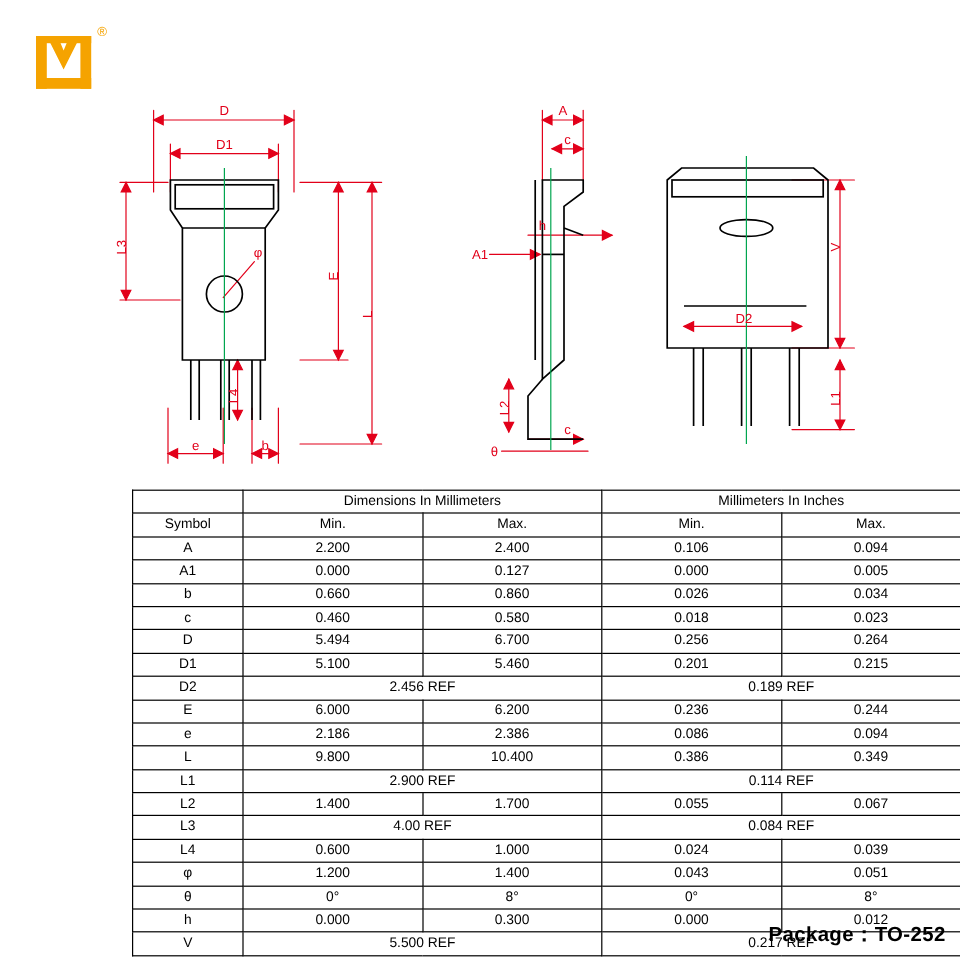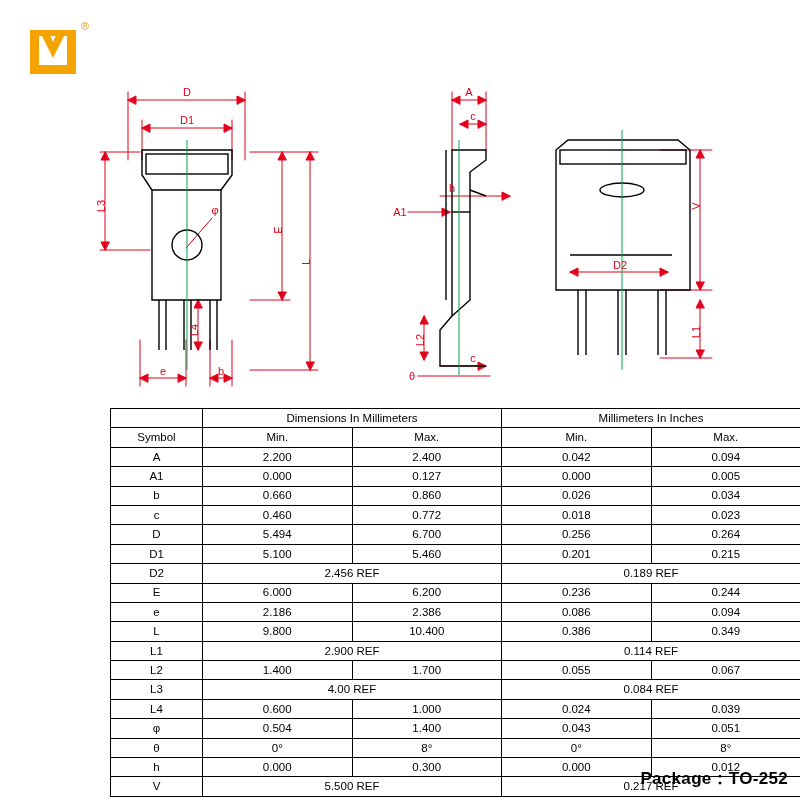--- a/index.html
+++ b/index.html
@@ -252,41 +252,41 @@
           <td>Symbol</td>
           <td>Min.</td>
           <td>Max.</td>
           <td>Min.</td>
           <td>Max.</td>
         </tr>
         <tr>
             <td>A</td>
             <td>2.200</td>
             <td>2.400</td>
-            <td>0.042</td>
+            <td>0.106</td>
             <td>0.094</td>
           </tr>
         <tr>
             <td>A1</td>
             <td>0.000</td>
             <td>0.127</td>
             <td>0.000</td>
             <td>0.005</td>
           </tr>
         <tr>
             <td>b</td>
             <td>0.660</td>
             <td>0.860</td>
             <td>0.026</td>
             <td>0.034</td>
           </tr>
         <tr>
             <td>c</td>
             <td>0.460</td>
-            <td>0.772</td>
+            <td>0.580</td>
             <td>0.018</td>
             <td>0.023</td>
           </tr>
         <tr>
             <td>D</td>
             <td>5.494</td>
             <td>6.700</td>
             <td>0.256</td>
             <td>0.264</td>
           </tr>
@@ -342,21 +342,21 @@
           </tr>
         <tr>
             <td>L4</td>
             <td>0.600</td>
             <td>1.000</td>
             <td>0.024</td>
             <td>0.039</td>
           </tr>
         <tr>
             <td>φ</td>
-            <td>0.504</td>
+            <td>1.200</td>
             <td>1.400</td>
             <td>0.043</td>
             <td>0.051</td>
           </tr>
         <tr>
             <td>θ</td>
             <td>0°</td>
             <td>8°</td>
             <td>0°</td>
             <td>8°</td>

